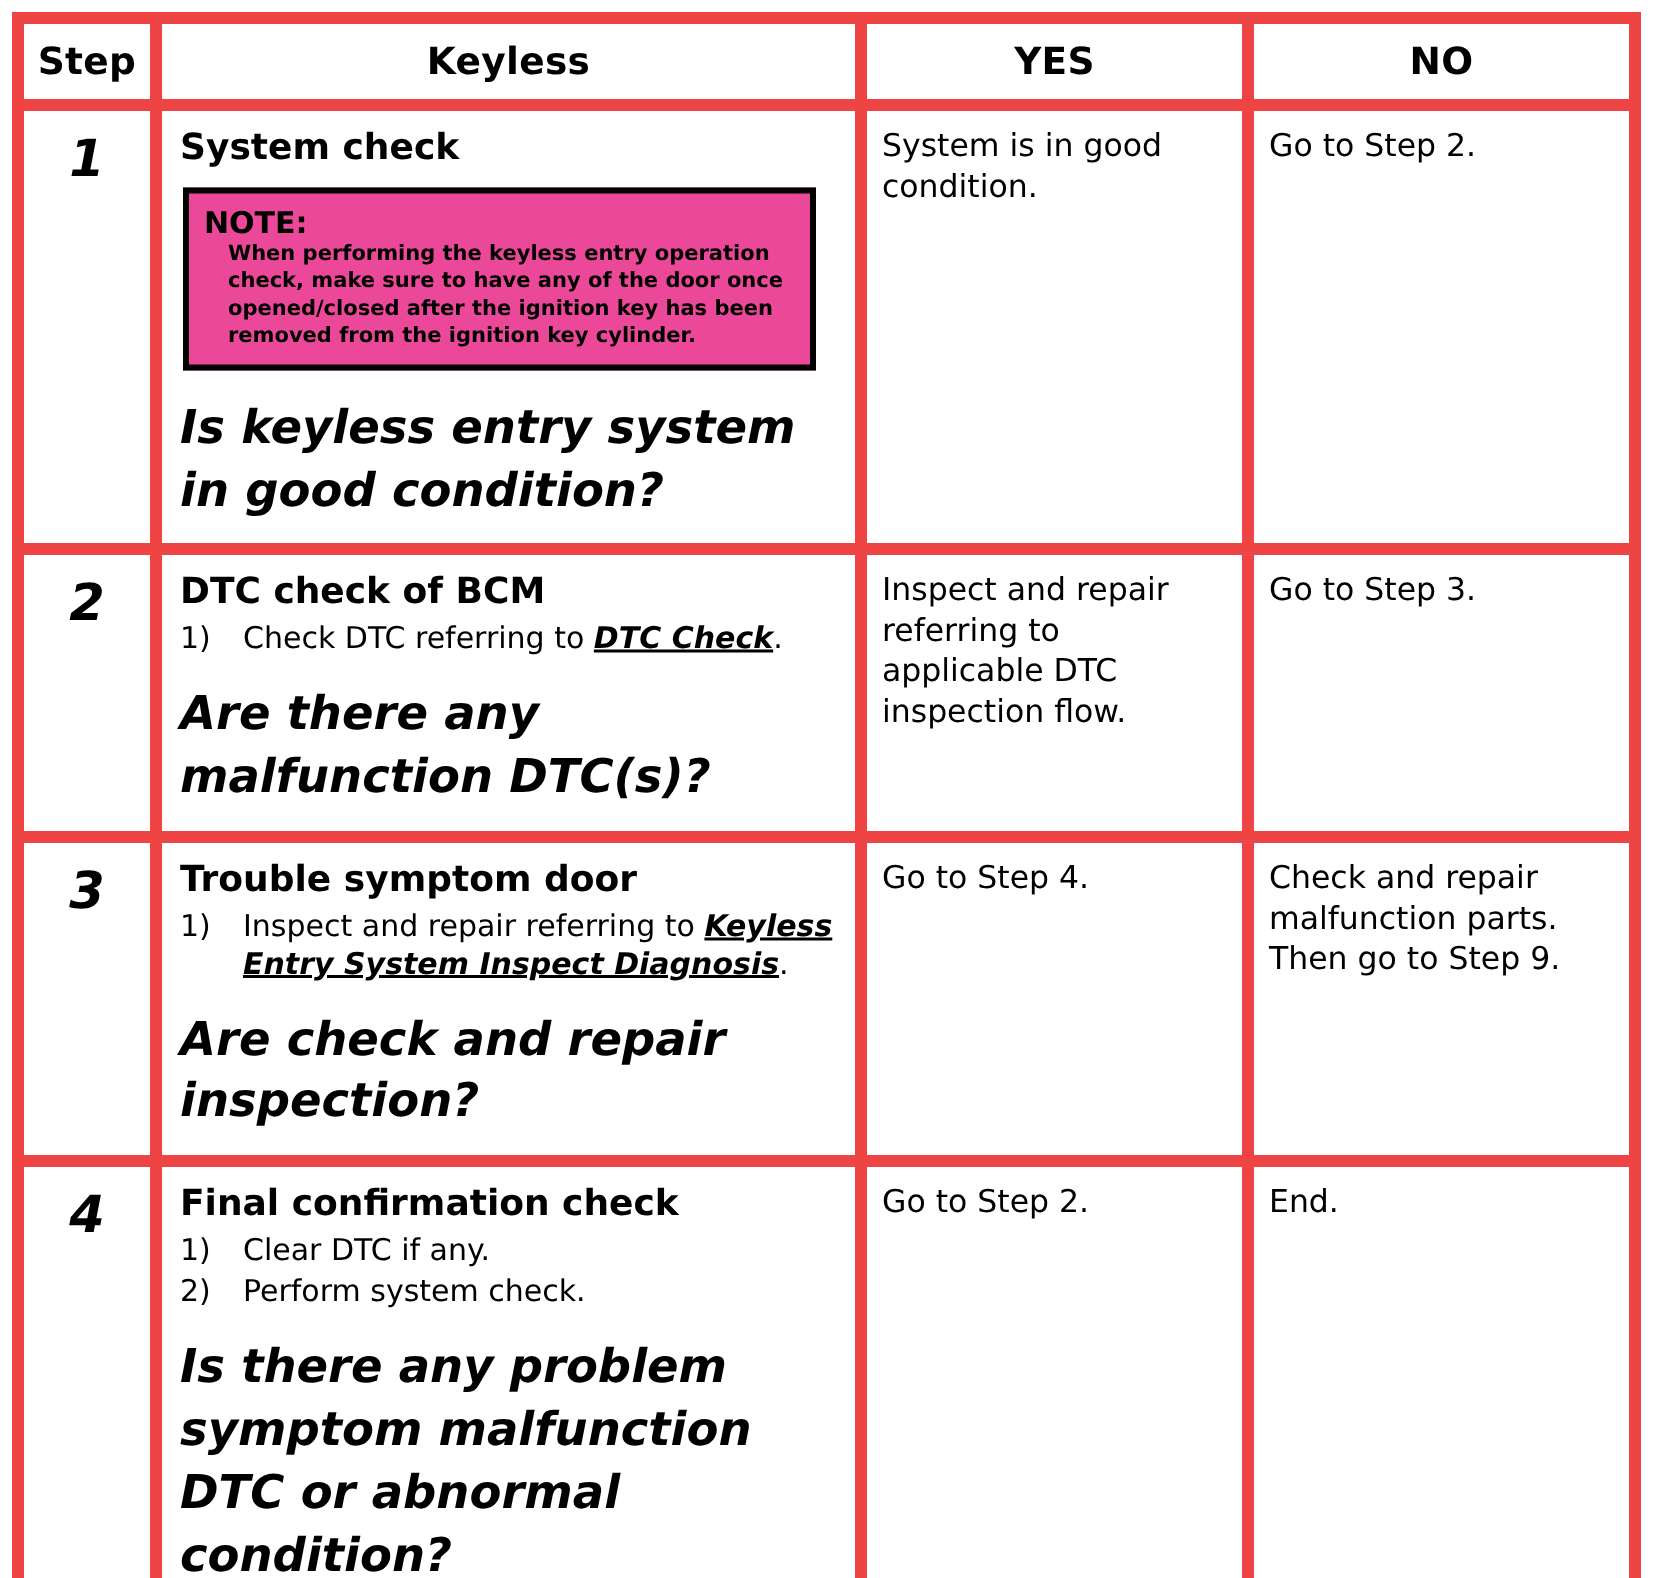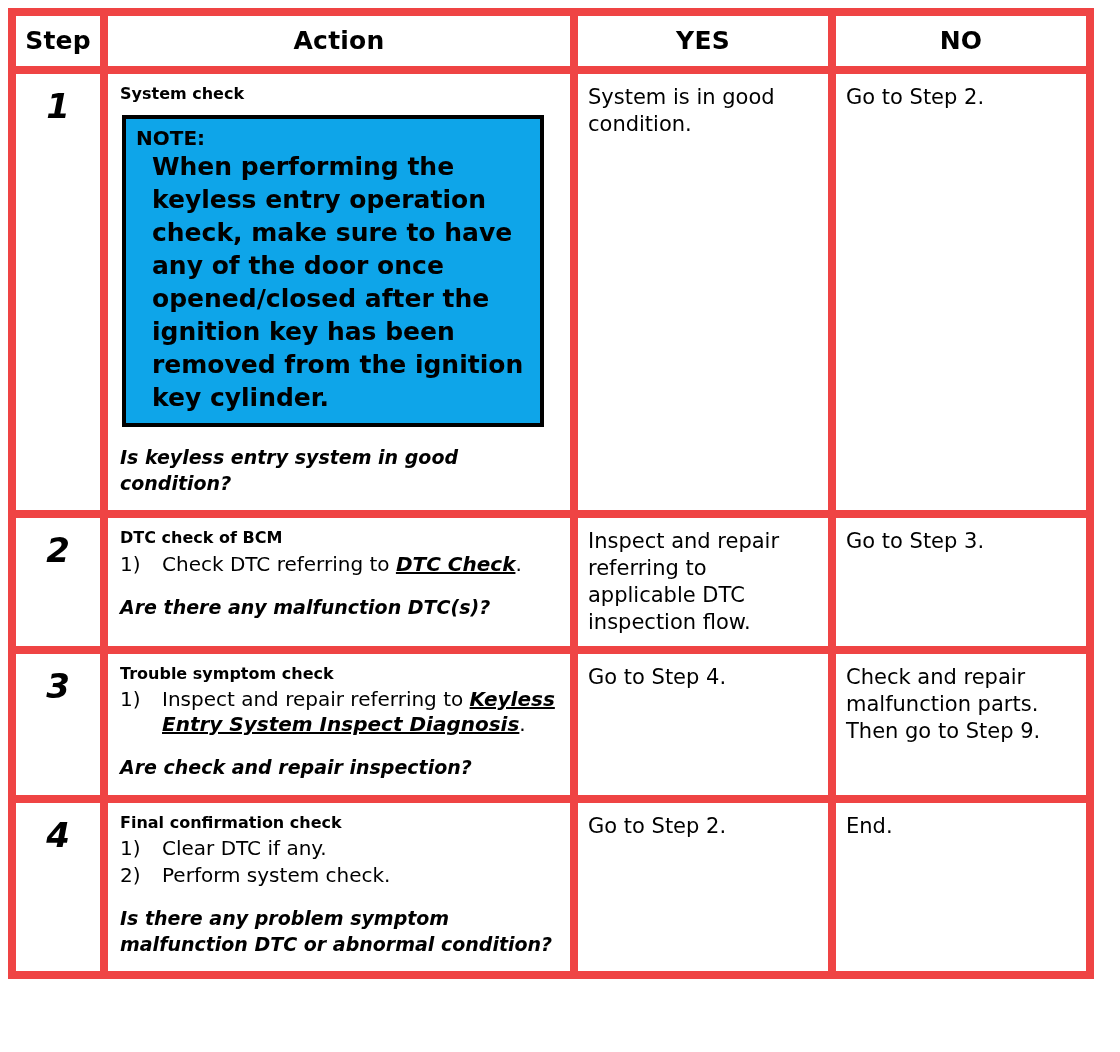--- a/index.html
+++ b/index.html
@@ -71,21 +71,21 @@
 
   td.ans-cell {
     vertical-align: top;
     padding: 10px 8px 10px 10px;
     font-size: 21px;
     line-height: 1.28;
   }
 
   .act-title {
     font-weight: bold;
-    font-size: 16px;
+    font-size: 24px;
     line-height: 1.2;
     margin-bottom: 3px;
   }
 
   ol.act-list {
     list-style: none;
     margin: 4px 0 0 0;
     padding: 0;
   }
   ol.act-list li {
@@ -103,58 +103,58 @@
 
   .link {
     font-weight: bold;
     font-style: italic;
     text-decoration: underline;
   }
 
   .question {
     font-weight: bold;
     font-style: italic;
-    font-size: 19px;
+    font-size: 31px;
     line-height: 1.35;
     margin-top: 18px;
   }
 
   .note-box {
     border: 4px solid #000000;
-    background: #0ea5e9;
+    background: #ec4899;
     margin: 12px 14px 0 2px;
     padding: 7px 10px 9px 10px;
   }
   .note-label {
     font-weight: bold;
     font-size: 20px;
     line-height: 1.2;
   }
   .note-body {
     font-weight: bold;
-    font-size: 25px;
+    font-size: 14px;
     line-height: 1.32;
     padding-left: 16px;
   }
 </style>
 </head>
 <body>
 
 <div class="sheet">
   <table class="flow">
     <colgroup>
       <col class="c-step">
       <col class="c-action">
       <col class="c-yes">
       <col class="c-no">
     </colgroup>
     <thead>
       <tr>
         <th class="hd">Step</th>
-        <th class="hd">Action</th>
+        <th class="hd">Keyless</th>
         <th class="hd">YES</th>
         <th class="hd">NO</th>
       </tr>
     </thead>
     <tbody>
 
       <tr>
         <td class="step-cell">1</td>
         <td class="action-cell">
           <div class="act-title">System check</div>
@@ -179,21 +179,21 @@
           </ol>
           <div class="question">Are there any malfunction DTC(s)?</div>
         </td>
         <td class="ans-cell">Inspect and repair referring to applicable DTC inspection flow.</td>
         <td class="ans-cell">Go to Step 3.</td>
       </tr>
 
       <tr>
         <td class="step-cell">3</td>
         <td class="action-cell">
-          <div class="act-title">Trouble symptom check</div>
+          <div class="act-title">Trouble symptom door</div>
           <ol class="act-list">
             <li>
               <span class="num">1)</span><span>Inspect and repair referring to </span><span class="link">Keyless Entry System Inspect Diagnosis</span><span>.</span>
             </li>
           </ol>
           <div class="question">Are check and repair inspection?</div>
         </td>
         <td class="ans-cell">Go to Step 4.</td>
         <td class="ans-cell">Check and repair malfunction parts. Then go to Step 9.</td>
       </tr>

